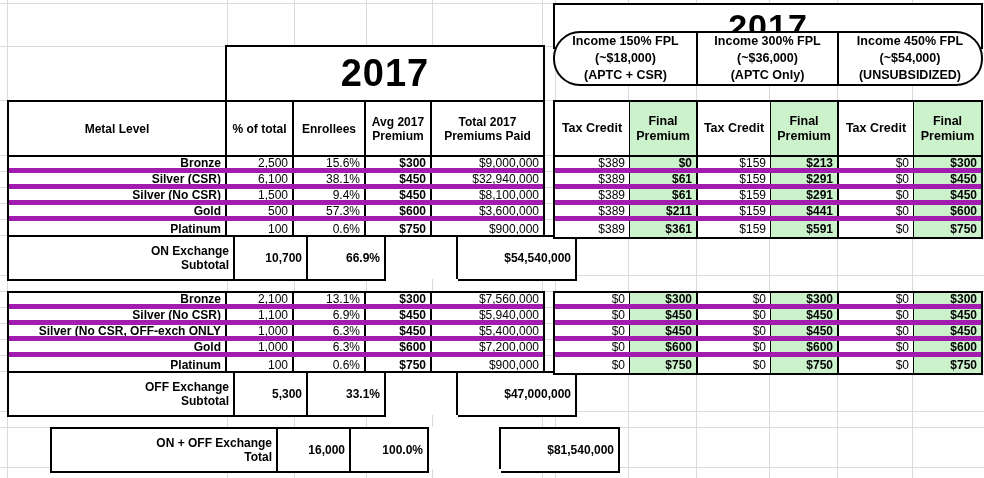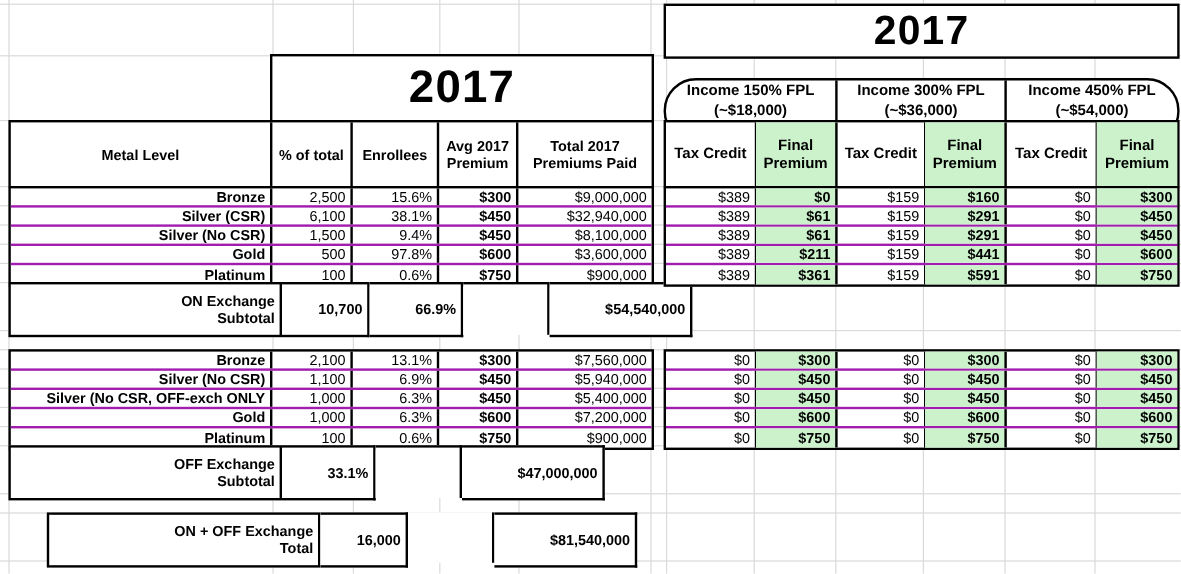--- a/index.html
+++ b/index.html
@@ -13,21 +13,21 @@
   #gridlines{position:absolute;left:0;top:0;width:984px;height:478px;z-index:0;}
   .vline{position:absolute;top:0;width:1px;height:478px;background:#dadada;}
   .hline{position:absolute;left:0;height:1px;width:984px;background:#dadada;}
 
   
   .blk{position:absolute;background:#fff;box-sizing:border-box;border:2px solid #000;z-index:2;}
   .blk *{box-sizing:border-box;}
 
   
   .grid5{display:grid;grid-template-columns:218px 67px 72px 66px 1fr;}
-  .row16{height:16px;border-bottom:2px solid #a21caf;}
+  .row16{height:16px;border-bottom:5px solid #a21caf;}
   .row16:last-child{height:16px;border-bottom:none;}
   .c{display:flex;align-items:center;justify-content:flex-end;
      padding-right:4px;font-size:12px;border-right:2px solid #000;overflow:hidden;white-space:nowrap;}
   .c:last-child{border-right:none;}
   .c.center{justify-content:center;padding-right:0;text-align:center;}
   .bold{font-weight:bold;}
   .hdr{font-weight:bold;font-size:12px;line-height:14px;}
   .year-big{display:flex;align-items:center;justify-content:center;
             font-weight:bold;font-size:38px;letter-spacing:1px;}
 
@@ -129,21 +129,21 @@
   <div class="grid5 row16">
     <div class="c bold">Silver (No CSR)</div>
     <div class="c">1,500</div>
     <div class="c">9.4%</div>
     <div class="c bold">$450</div>
     <div class="c">$8,100,000</div>
   </div>
   <div class="grid5 row16">
     <div class="c bold">Gold</div>
     <div class="c">500</div>
-    <div class="c">97.8%</div>
+    <div class="c">57.3%</div>
     <div class="c bold">$600</div>
     <div class="c">$3,600,000</div>
   </div>
   <div class="grid5 row16">
     <div class="c bold">Platinum</div>
     <div class="c">100</div>
     <div class="c">0.6%</div>
     <div class="c bold">$750</div>
     <div class="c">$900,000</div>
   </div>
@@ -196,38 +196,40 @@
     <div class="c bold">$750</div>
     <div class="c">$900,000</div>
   </div>
 </div>
 
 <div class="subrow" style="left:7px;top:371px;">
   <div class="sr1">
     <span>OFF Exchange</span>
     <span>Subtotal</span>
   </div>
+  <div class="sr2">5,300</div>
   <div class="sr3">33.1%</div>
   <div class="sr4"></div>
   <div class="sr5">$47,000,000</div>
 </div>
 
-<div class="subrow" style="left:7px;top:427px;padding-left:32px;">
+<div class="subrow" style="left:18px;top:427px;padding-left:32px;">
   <div class="sr1">
     <span>ON + OFF Exchange</span>
     <span>Total</span>
   </div>
   <div class="sr2">16,000</div>
+  <div class="sr3">100.0%</div>
   <div class="sr4 open"></div>
   <div class="sr5">$81,540,000</div>
 </div>
 
 <div class="blk year-big" style="left:553px;top:3px;width:430px;height:46px;font-size:34px;">2017</div>
 
-<div class="blk grid3" style="left:553px;top:65px;width:430px;height:55px;border-radius:27px;">
+<div class="blk grid3" style="left:553px;top:31px;width:430px;height:55px;border-radius:27px;">
   <div class="inc">
     <span>Income 150% FPL</span>
     <span>(~$18,000)</span>
     <span>(APTC + CSR)</span>
   </div>
   <div class="inc">
     <span>Income 300% FPL</span>
     <span>(~$36,000)</span>
     <span>(APTC Only)</span>
   </div>
@@ -254,21 +256,21 @@
     <span>Final</span>
     <span>Premium</span>
   </div>
 </div>
 
 <div class="blk" style="left:553px;top:155px;width:430px;height:84px;">
   <div class="grid6 row16">
     <div class="rc">$389</div>
     <div class="rc green">$0</div>
     <div class="rc">$159</div>
-    <div class="rc green">$160</div>
+    <div class="rc green">$213</div>
     <div class="rc">$0</div>
     <div class="rc green">$300</div>
   </div>
   <div class="grid6 row16">
     <div class="rc">$389</div>
     <div class="rc green">$61</div>
     <div class="rc">$159</div>
     <div class="rc green">$291</div>
     <div class="rc">$0</div>
     <div class="rc green">$450</div>

